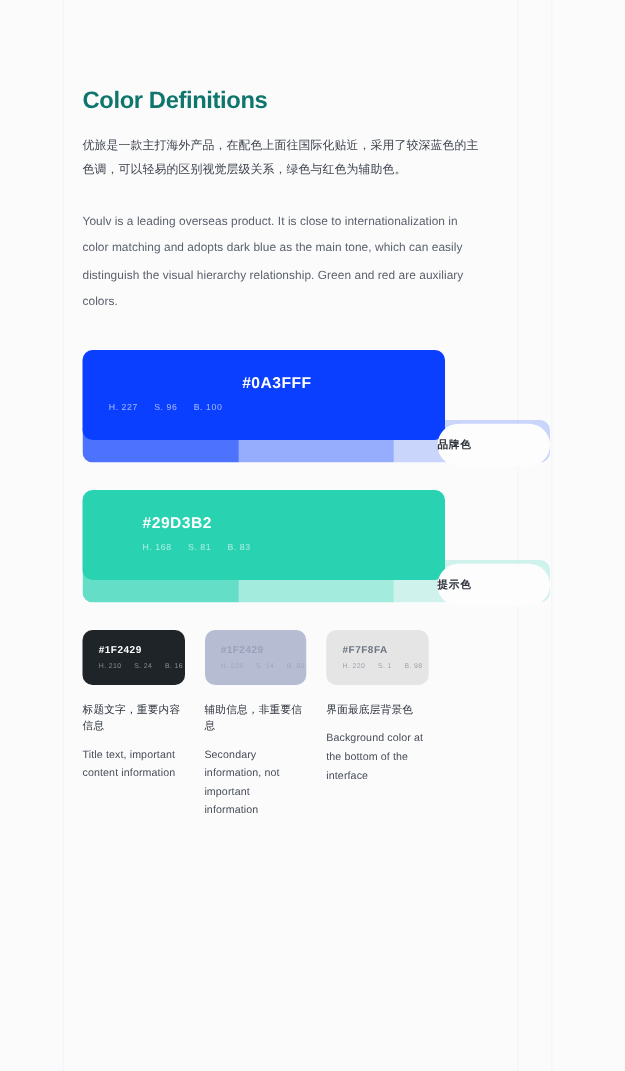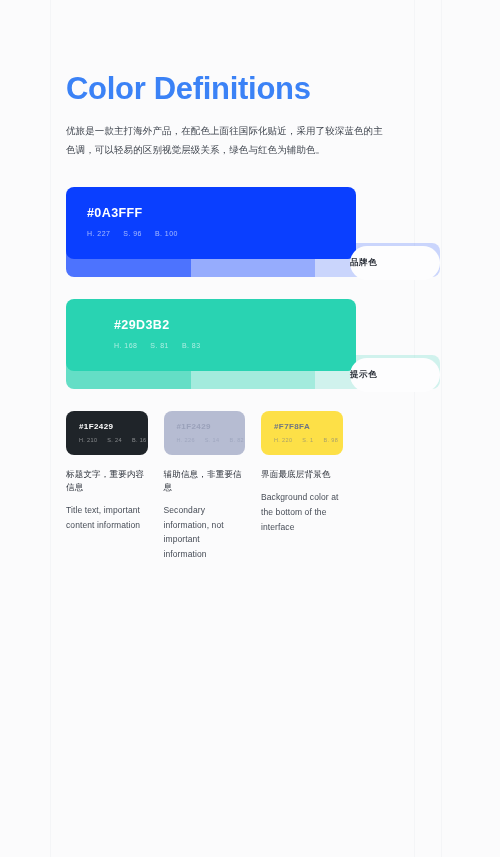--- a/index.html
+++ b/index.html
@@ -30,24 +30,24 @@
   .seam-b { left: 414px; }
   .seam-c { left: 441px; }
 
   .page {
     position: relative;
     padding: 70px 60px 0 66px;
   }
 
   
   .title {
-    font-size: 31px;
+    font-size: 19px;
     font-weight: 700;
     letter-spacing: -0.3px;
-    color: #3b82f6;
+    color: #0f766e;
     line-height: 1.2;
   }
 
   .desc-cn {
     margin-top: 14px;
     font-size: 9.5px;
     line-height: 2.0;
     color: #3d434c;
     letter-spacing: 0.1px;
     max-width: 320px;
@@ -189,30 +189,31 @@
 <div class="seam seam-a"></div>
 <div class="seam seam-b"></div>
 <div class="seam seam-c"></div>
 
 <div class="page">
 
   <h1 class="title">Color Definitions</h1>
 
   <p class="desc-cn">优旅是一款主打海外产品，在配色上面往国际化贴近，采用了较深蓝色的主色调，可以轻易的区别视觉层级关系，绿色与红色为辅助色。</p>
 
+  <p class="desc-en">Youlv is a leading overseas product. It is close to internationalization in color matching and adopts dark blue as the main tone, which can easily distinguish the visual hierarchy relationship. Green and red are auxiliary colors.</p>
 
   <div class="swatches">
 
     <div class="swatch">
       <div class="tints">
         <span style="background: rgb(10, 63, 255);"></span>
         <span style="background: rgb(10, 63, 255);"></span>
         <span style="background: rgb(10, 63, 255);"></span>
       </div>
-      <div class="block" style="background: rgb(10, 63, 255);">
+      <div class="block" style="background: rgb(10, 63, 255); text-align: center;">
         <div class="hex">#0A3FFF</div>
         <div class="hsb">
           <span>H. 227</span>
           <span>S. 96</span>
           <span>B. 100</span>
         </div>
       </div>
       <div class="pill">
         <span class="pill-label">品牌色</span>
       </div>
@@ -263,21 +264,21 @@
           <span>H. 226</span>
           <span>S. 14</span>
           <span>B. 82</span>
         </div>
       </div>
       <div class="n-cn">辅助信息，非重要信息</div>
       <div class="n-en">Secondary information, not important information</div>
     </div>
 
     <div class="n-item">
-      <div class="n-chip" style="background: #fde047;">
+      <div class="n-chip" style="background: #e5e5e5;">
         <div class="n-hex" style="color: rgb(110, 117, 131);">#F7F8FA</div>
         <div class="n-hsb" style="color: rgba(110, 117, 131, 0.6);">
           <span>H. 220</span>
           <span>S. 1</span>
           <span>B. 98</span>
         </div>
       </div>
       <div class="n-cn">界面最底层背景色</div>
       <div class="n-en">Background color at the bottom of the interface</div>
     </div>

